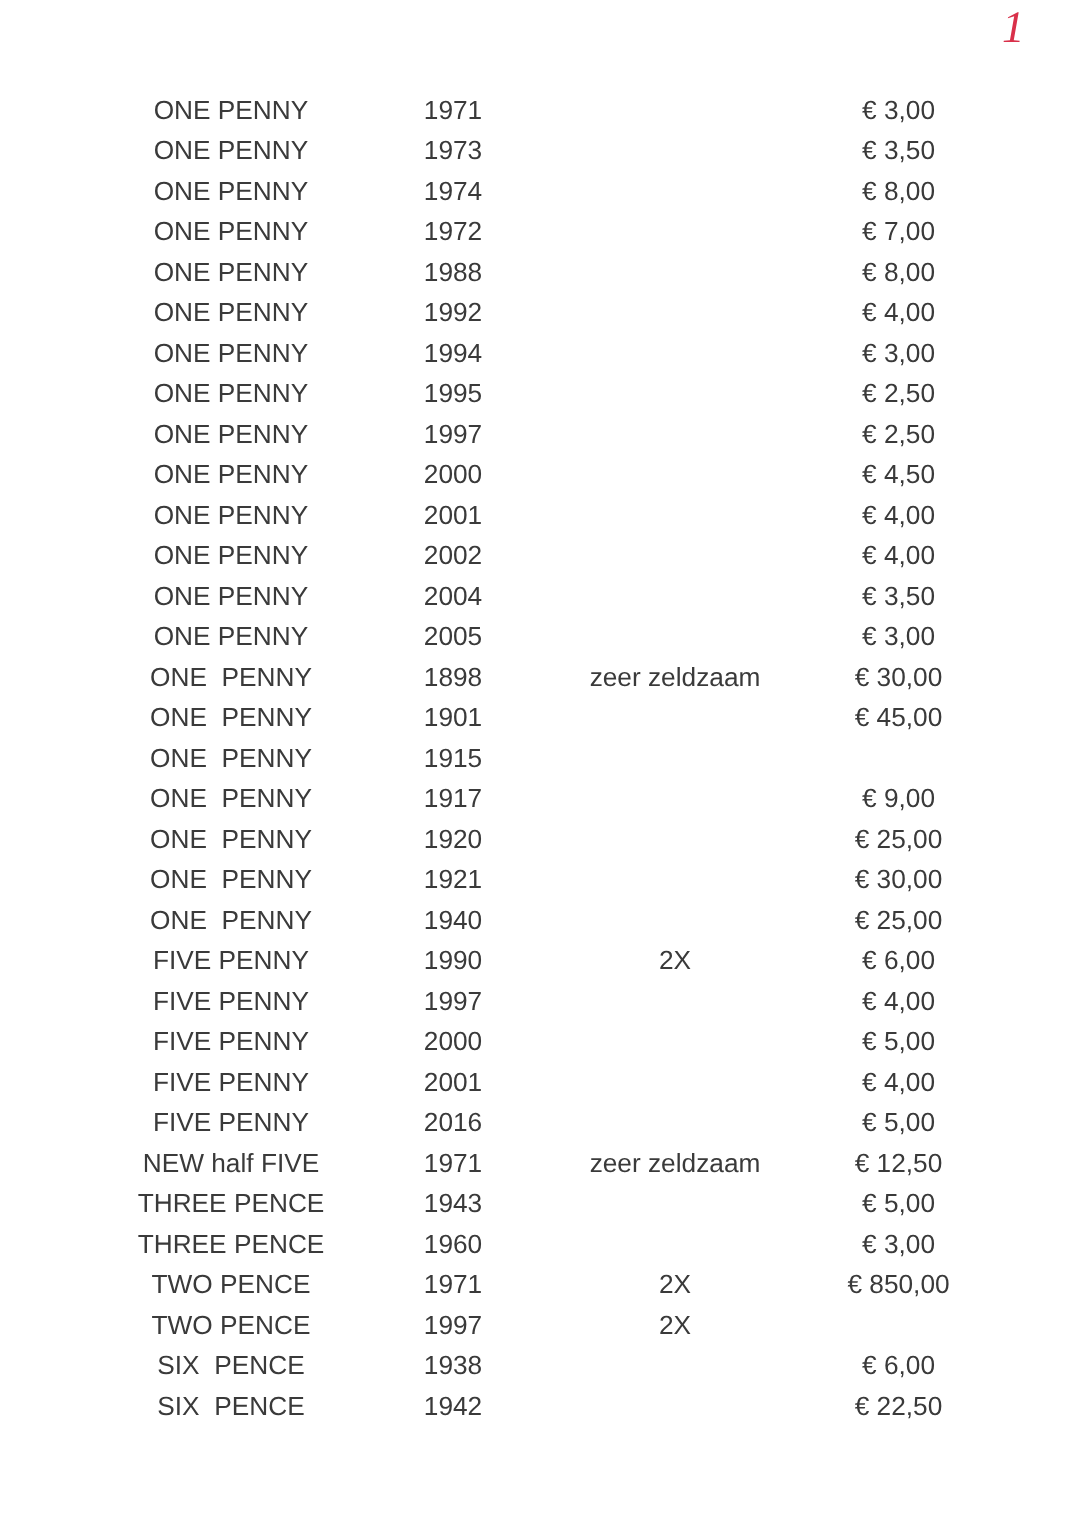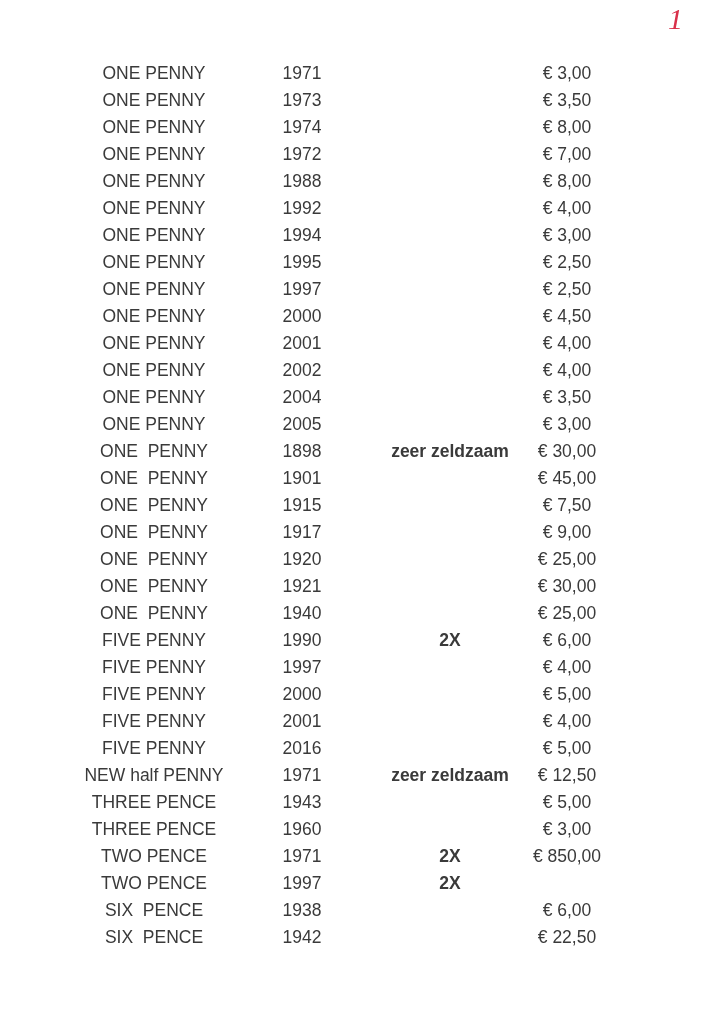--- a/index.html
+++ b/index.html
@@ -9,22 +9,22 @@
   }
   .page-number {
     position: absolute; left: 668px; top: 2px; font-family: "Liberation Serif", serif;
     font-style: italic; font-size: 30px; color: #d9304a; font-weight: normal;
   }
   .table { position: absolute; left: 0; top: 60px; width: 724px; }
   .row { position: relative; height: 27px; }
   .cell { position: absolute; top: 0; height: 27px; line-height: 27px; font-size: 17.5px; white-space: pre; text-align: center; }
   .c-name { left: 64px; width: 180px; }
   .c-year { left: 262px; width: 80px; }
-  .c-note { left: 370px; width: 160px; font-weight: bold; }
-  .c-price { left: 508px; width: 118px; }
+  .c-note { left: 370px; width: 160px; }
+  .c-price { left: 540px; width: 118px; }
 </style>
 </head>
 <body>
 
 <div class="page-number">1</div>
 
 <div class="table" id="coin-table">
     <div class="row">
       <div class="cell c-name">ONE PENNY</div>
       <div class="cell c-year">1971</div>
@@ -118,21 +118,20 @@
     <div class="row">
       <div class="cell c-name">ONE  PENNY</div>
       <div class="cell c-year">1901</div>
       <div class="cell c-note"></div>
       <div class="cell c-price">€ 45,00</div>
     </div>
     <div class="row">
       <div class="cell c-name">ONE  PENNY</div>
       <div class="cell c-year">1915</div>
       <div class="cell c-note"></div>
-      <div class="cell c-price">€ 7,50</div>
     </div>
     <div class="row">
       <div class="cell c-name">ONE  PENNY</div>
       <div class="cell c-year">1917</div>
       <div class="cell c-note"></div>
       <div class="cell c-price">€ 9,00</div>
     </div>
     <div class="row">
       <div class="cell c-name">ONE  PENNY</div>
       <div class="cell c-year">1920</div>
@@ -175,21 +174,21 @@
       <div class="cell c-note"></div>
       <div class="cell c-price">€ 4,00</div>
     </div>
     <div class="row">
       <div class="cell c-name">FIVE PENNY</div>
       <div class="cell c-year">2016</div>
       <div class="cell c-note"></div>
       <div class="cell c-price">€ 5,00</div>
     </div>
     <div class="row">
-      <div class="cell c-name">NEW half PENNY</div>
+      <div class="cell c-name">NEW half FIVE</div>
       <div class="cell c-year">1971</div>
       <div class="cell c-note">zeer zeldzaam</div>
       <div class="cell c-price">€ 12,50</div>
     </div>
     <div class="row">
       <div class="cell c-name">THREE PENCE</div>
       <div class="cell c-year">1943</div>
       <div class="cell c-note"></div>
       <div class="cell c-price">€ 5,00</div>
     </div>

